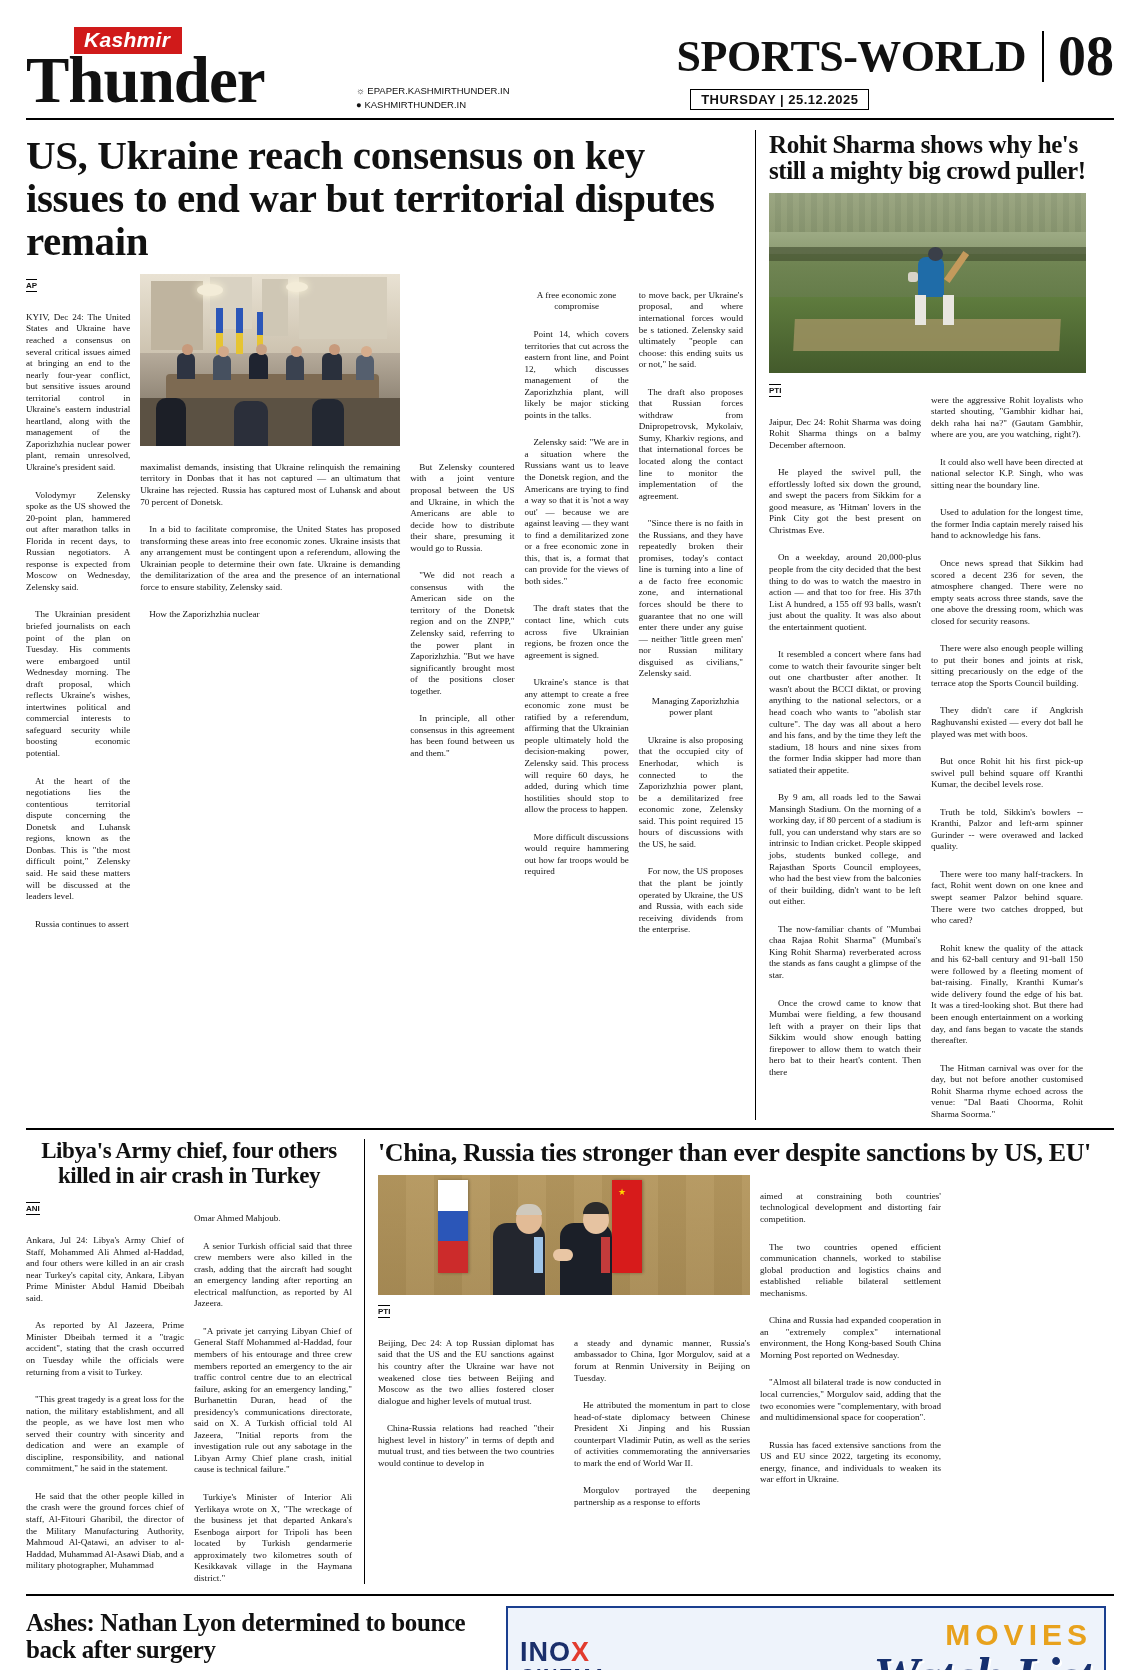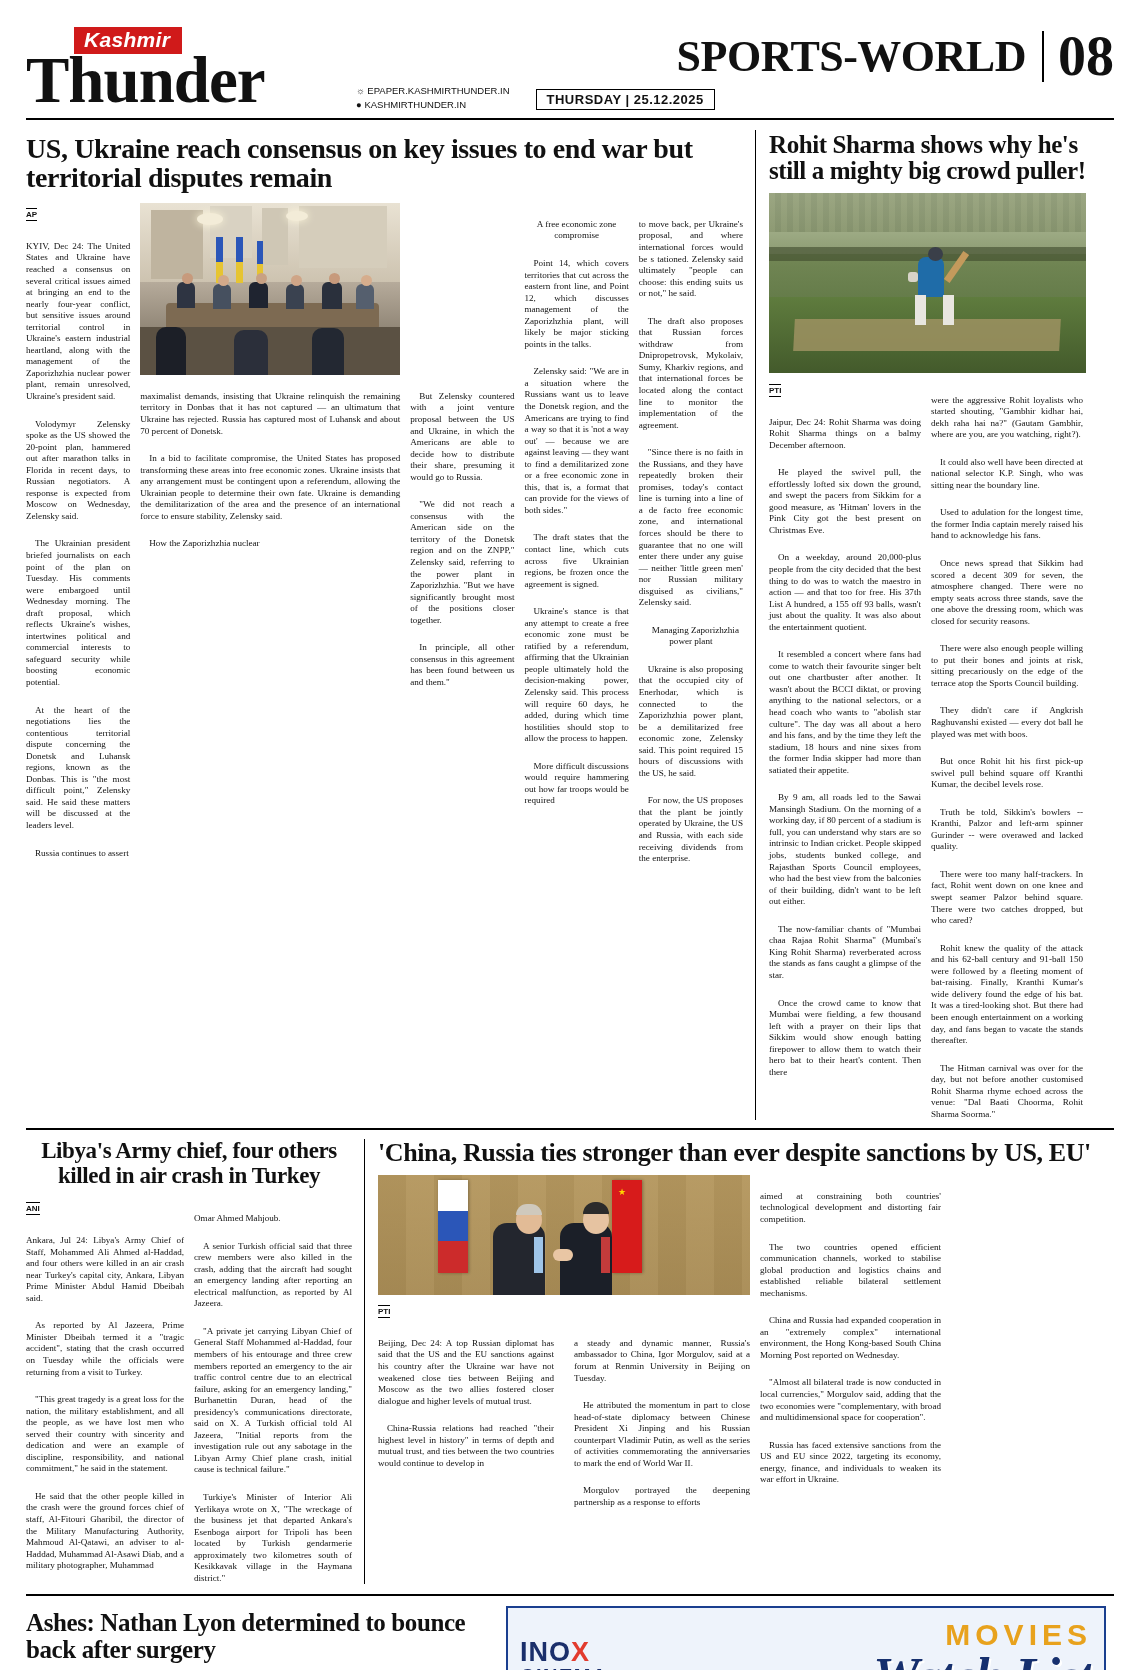--- a/index.html
+++ b/index.html
@@ -25,42 +25,42 @@
     font-family:"Liberation Serif", serif; font-weight:bold; font-size:65px;
     line-height:.95; letter-spacing:-1px; margin-top:-4px;
   }
   .masthead-right { flex:1; display:flex; flex-direction:column; align-items:flex-end; }
   .sw-row { display:flex; align-items:center; width:100%; justify-content:flex-end; }
   .sports-world {
     font-family:"Liberation Serif", serif; font-weight:bold; font-size:44px;
     letter-spacing:-.5px; padding-right:16px; border-right:2px solid #000;
   }
   .page-no { font-family:"Liberation Serif", serif; font-weight:bold; font-size:56px; padding-left:14px; }
-  .meta-row { display:flex; align-items:flex-end; width:100%; justify-content:flex-start; margin-top:-4px; }
+  .meta-row { display:flex; align-items:flex-end; width:100%; justify-content:space-between; margin-top:-4px; }
   .meta-left { font-family:"Liberation Sans", sans-serif; font-size:9.5px; line-height:1.45; text-align:left; margin-right:26px; }
   .meta-left div { white-space:nowrap; }
   .date-box {
     font-family:"Liberation Sans", sans-serif; font-size:13px; font-weight:bold;
     border:1px solid #000; padding:2px 10px; letter-spacing:.5px; margin-bottom:2px;
   }
   .spacer-right { width:90px; }
 
   
   .hl { font-weight:bold; line-height:1.06; letter-spacing:-.4px; }
   .byline { font-family:"Liberation Sans", sans-serif; font-size:8px; font-weight:bold;
             border-top:1px solid #000; border-bottom:1px solid #000; padding:1px 0; display:inline-block; margin-bottom:4px;}
   .col-text p { margin:16px 0 0 0; text-align:justify; font-size:9.1px; line-height:1.27; text-indent:9px; hyphens:auto; }
   .col-text p.first { text-indent:0; }
 
   
   .top-area { display:flex; margin-top:10px; }
   .lead { width:730px; padding-right:12px; border-right:1px solid #000; }
   .right-col { width:330px; padding-left:13px; }
 
-  .lead-hl { font-size:28px; margin:4px 0 10px 0; }
+  .lead-hl { font-size:41px; margin:4px 0 10px 0; }
   .lead-body { display:flex; gap:10px; margin-top:4px; }
   .lc { width:126px; }
   .lead-photo { width:260px; height:172px; position:relative; overflow:hidden; margin-bottom:5px; }
 
   .right-hl { font-size:25px; margin:2px 0 8px 0; }
   .right-photo { width:100%; height:180px; position:relative; overflow:hidden; margin-bottom:6px; }
   .right-cols { display:flex; gap:10px; }
   .rc { width:152px; }
 
   .mid-area { display:flex; margin-top:8px; border-top:2px solid #000; padding-top:9px; }
@@ -254,21 +254,21 @@
             <p>By 9 am, all roads led to the Sawai Mansingh Stadium. On the morning of a working day, if 80 percent of a stadium is full, you can understand why stars are so intrinsic to Indian cricket. People skipped jobs, students bunked college, and Rajasthan Sports Council employees, who had the best view from the balconies of their building, didn't want to be left out either.</p>
             <p>The now-familiar chants of "Mumbai chaa Rajaa Rohit Sharma" (Mumbai's King Rohit Sharma) reverberated across the stands as fans caught a glimpse of the star.</p>
             <p>Once the crowd came to know that Mumbai were fielding, a few thousand left with a prayer on their lips that Sikkim would show enough batting firepower to allow them to watch their hero bat to their heart's content. Then there</p>
           </div>
         </div>
         <div class="rc">
           <div class="col-text">
             <p class="first">were the aggressive Rohit loyalists who started shouting, "Gambhir kidhar hai, dekh raha hai na?" (Gautam Gambhir, where are you, are you watching, right?).</p>
             <p>It could also well have been directed at national selector K.P. Singh, who was sitting near the boundary line.</p>
             <p>Used to adulation for the longest time, the former India captain merely raised his hand to acknowledge his fans.</p>
-            <p>Once news spread that Sikkim had scored a decent 309 for seven, the atmosphere changed. There were no empty seats across three stands, save the one above the dressing room, which was closed for security reasons.</p>
+            <p>Once news spread that Sikkim had scored a decent 236 for seven, the atmosphere changed. There were no empty seats across three stands, save the one above the dressing room, which was closed for security reasons.</p>
             <p>There were also enough people willing to put their bones and joints at risk, sitting precariously on the edge of the terrace atop the Sports Council building.</p>
             <p>They didn't care if Angkrish Raghuvanshi existed — every dot ball he played was met with boos.</p>
             <p>But once Rohit hit his first pick-up swivel pull behind square off Kranthi Kumar, the decibel levels rose.</p>
             <p>Truth be told, Sikkim's bowlers -- Kranthi, Palzor and left-arm spinner Gurinder -- were overawed and lacked quality.</p>
             <p>There were too many half-trackers. In fact, Rohit went down on one knee and swept seamer Palzor behind square. There were two catches dropped, but who cared?</p>
             <p>Rohit knew the quality of the attack and his 62-ball century and 91-ball 150 were followed by a fleeting moment of bat-raising. Finally, Kranthi Kumar's wide delivery found the edge of his bat. It was a tired-looking shot. But there had been enough entertainment on a working day, and fans began to vacate the stands thereafter.</p>
             <p>The Hitman carnival was over for the day, but not before another customised Rohit Sharma rhyme echoed across the venue: "Dal Baati Choorma, Rohit Sharma Soorma."</p>
           </div>
         </div>
       </div>

